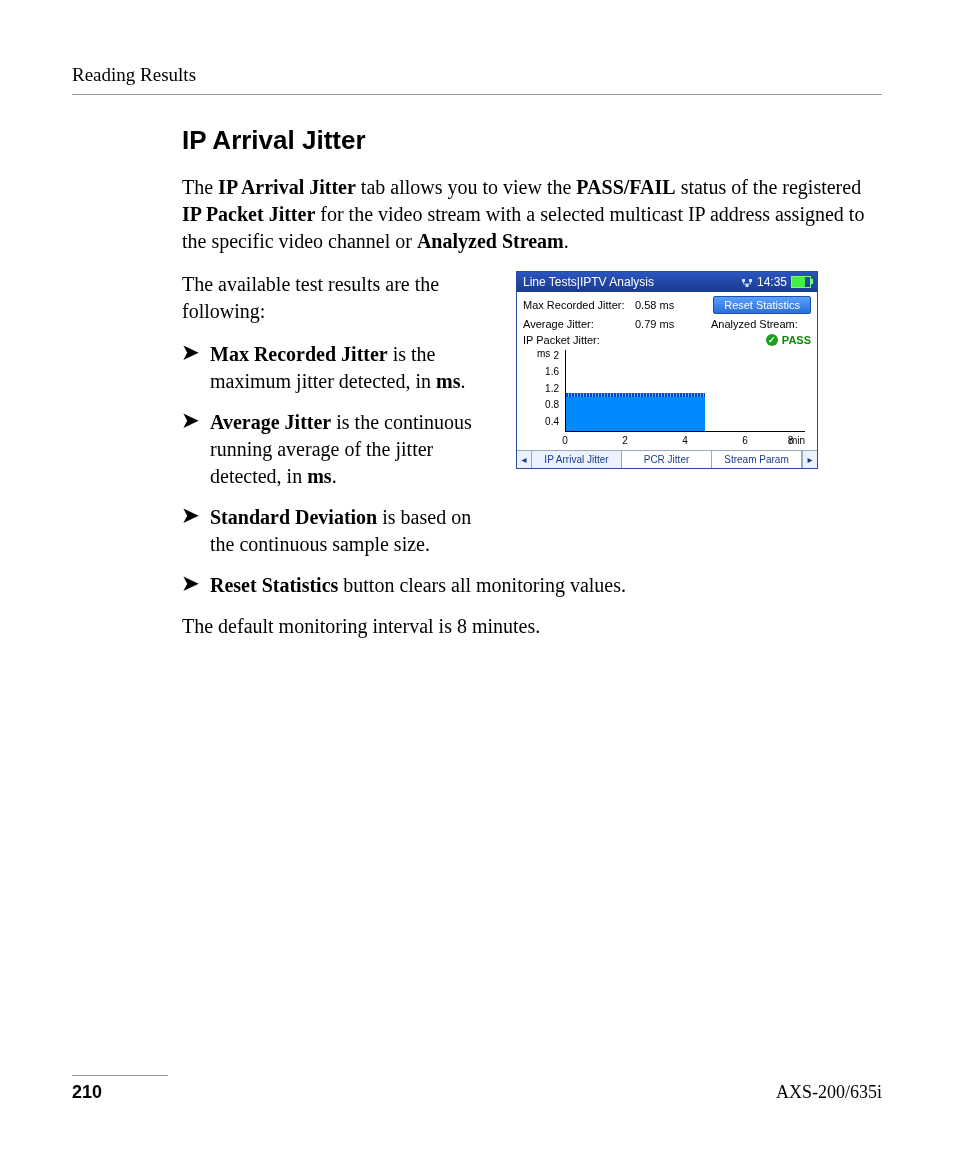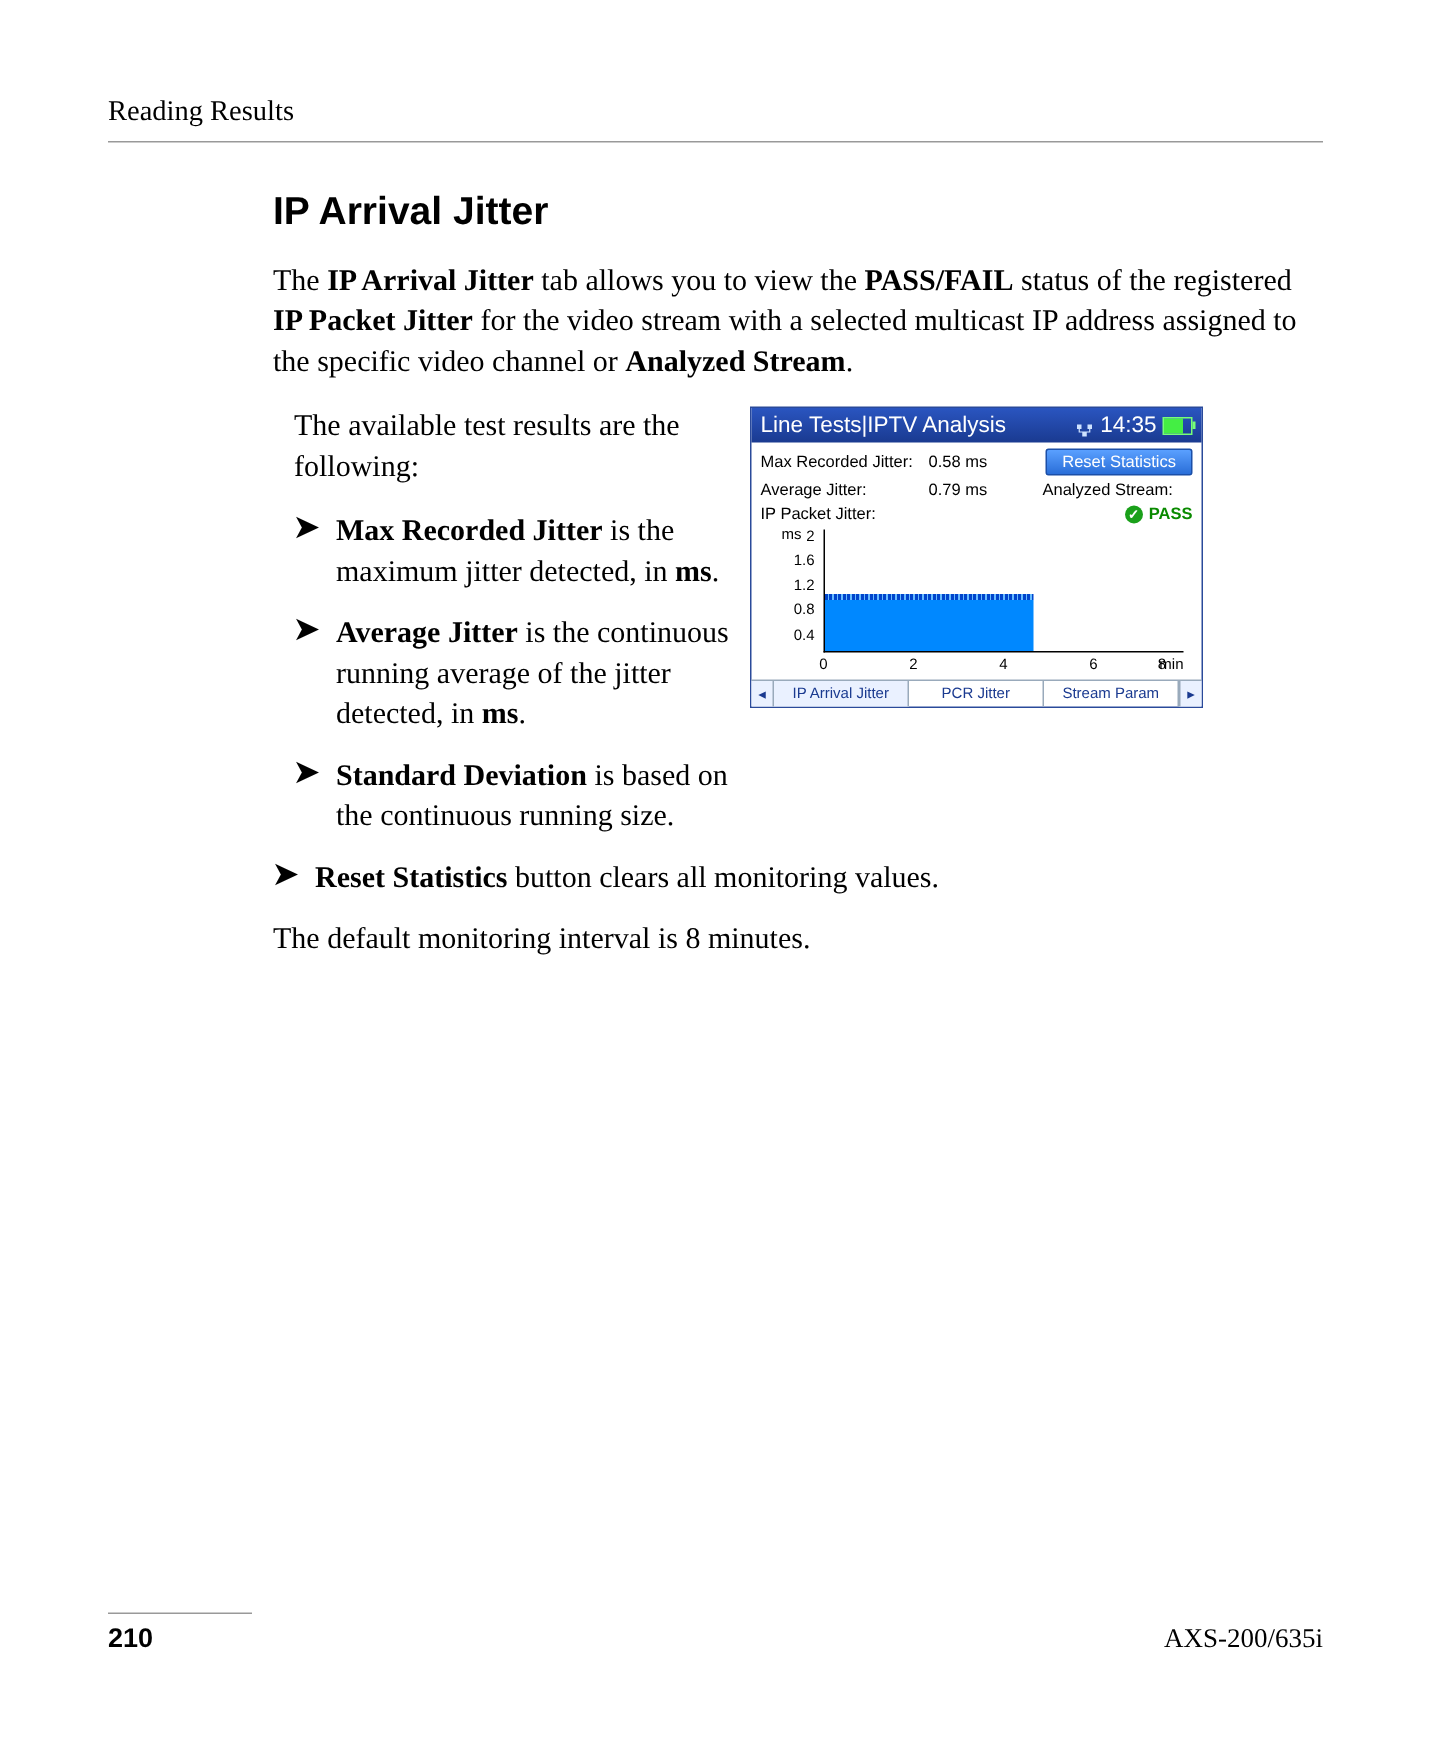--- a/index.html
+++ b/index.html
@@ -4,30 +4,30 @@
 <style>
   html,body{margin:0;padding:0;background:#fff;color:#000;}
   body{width:954px;height:1159px;font-family:Georgia,"Times New Roman",serif;font-size:20px;position:relative;}
   .page{box-sizing:border-box;padding:60px 72px 0 72px;}
   .hdr-title{font-family:Arial,Helvetica,sans-serif;font-weight:700;font-size:21px;margin:0;}
   .hdr-sub{font-size:19px;margin:4px 0 8px 0;}
   .hdr-rule{border:none;border-top:1px solid #999;margin:0 0 30px 0;}
   .sect-title{font-family:Arial,Helvetica,sans-serif;font-weight:700;font-size:26px;margin:0 0 18px 110px;}
   .body-col{margin-left:110px;}
   .para{margin:0 0 16px 0;line-height:1.35;}
-  .twocol{display:flex;align-items:flex-start;gap:4px;margin-left:14px;}
+  .twocol{display:flex;align-items:flex-start;gap:34px;}
   .leftcol{flex:0 0 300px;}
   .bullets{list-style:none;padding:0;margin:0;}
   .bullets li{display:flex;gap:10px;margin:0 0 14px 0;line-height:1.35;}
   .arrow{flex:0 0 18px;font-size:20px;line-height:1.1;font-weight:900;color:#000;}
   b{font-weight:700;}
 
   
   .shot{flex:0 0 300px;border:1px solid #2a4a9a;background:#fff;font-family:Arial,Helvetica,sans-serif;font-size:11px;}
-  .shot-title{background:linear-gradient(#2a55c0,#1a3a90);color:#fff;display:flex;justify-content:space-between;padding:3px 6px;font-size:15px;}
+  .shot-title{background:linear-gradient(#2a55c0,#1a3a90);color:#fff;display:flex;justify-content:space-between;padding:3px 6px;font-size:12px;}
   .shot-title .right{display:flex;align-items:center;gap:4px;}
   .net-icon{width:12px;height:10px;display:inline-block;}
   .bat-icon{width:18px;height:10px;border:1px solid #7f7;display:inline-block;background:linear-gradient(90deg,#4e4 0 70%,transparent 70%);position:relative;}
   .bat-icon::after{content:"";position:absolute;right:-3px;top:2px;width:2px;height:5px;background:#7f7;}
   .shot-body{padding:4px 6px 2px 6px;color:#000;}
   .row{display:flex;align-items:center;margin-bottom:4px;}
   .lab{width:112px;}
   .val{width:54px;}
   .reset-btn{margin-left:auto;background:linear-gradient(#5aa0ff,#2a6ed8);color:#fff;border:1px solid #1b4fa8;border-radius:2px;padding:2px 10px;font-size:11px;}
   .as-lab{margin-left:auto;width:100px;}
@@ -82,21 +82,21 @@
           <li>
             <span class="arrow">➤</span>
             <span><b>Max Recorded Jitter</b><span> is the maximum jitter detected, in </span><b>ms</b><span>.</span></span>
           </li>
           <li>
             <span class="arrow">➤</span>
             <span><b>Average Jitter</b><span> is the continuous running average of the jitter detected, in </span><b>ms</b><span>.</span></span>
           </li>
           <li>
             <span class="arrow">➤</span>
-            <span><b>Standard Deviation</b><span> is based on the continuous running size.</span></span>
+            <span><b>Standard Deviation</b><span> is based on the continuous sample size.</span></span>
           </li>
         </ul>
       </div>
 
       <div class="shot">
         <div class="shot-title">
           <span>Line Tests|IPTV Analysis</span>
           <span class="right">
             <span class="net-icon">
               <svg viewBox="0 0 12 10" width="12" height="10">

